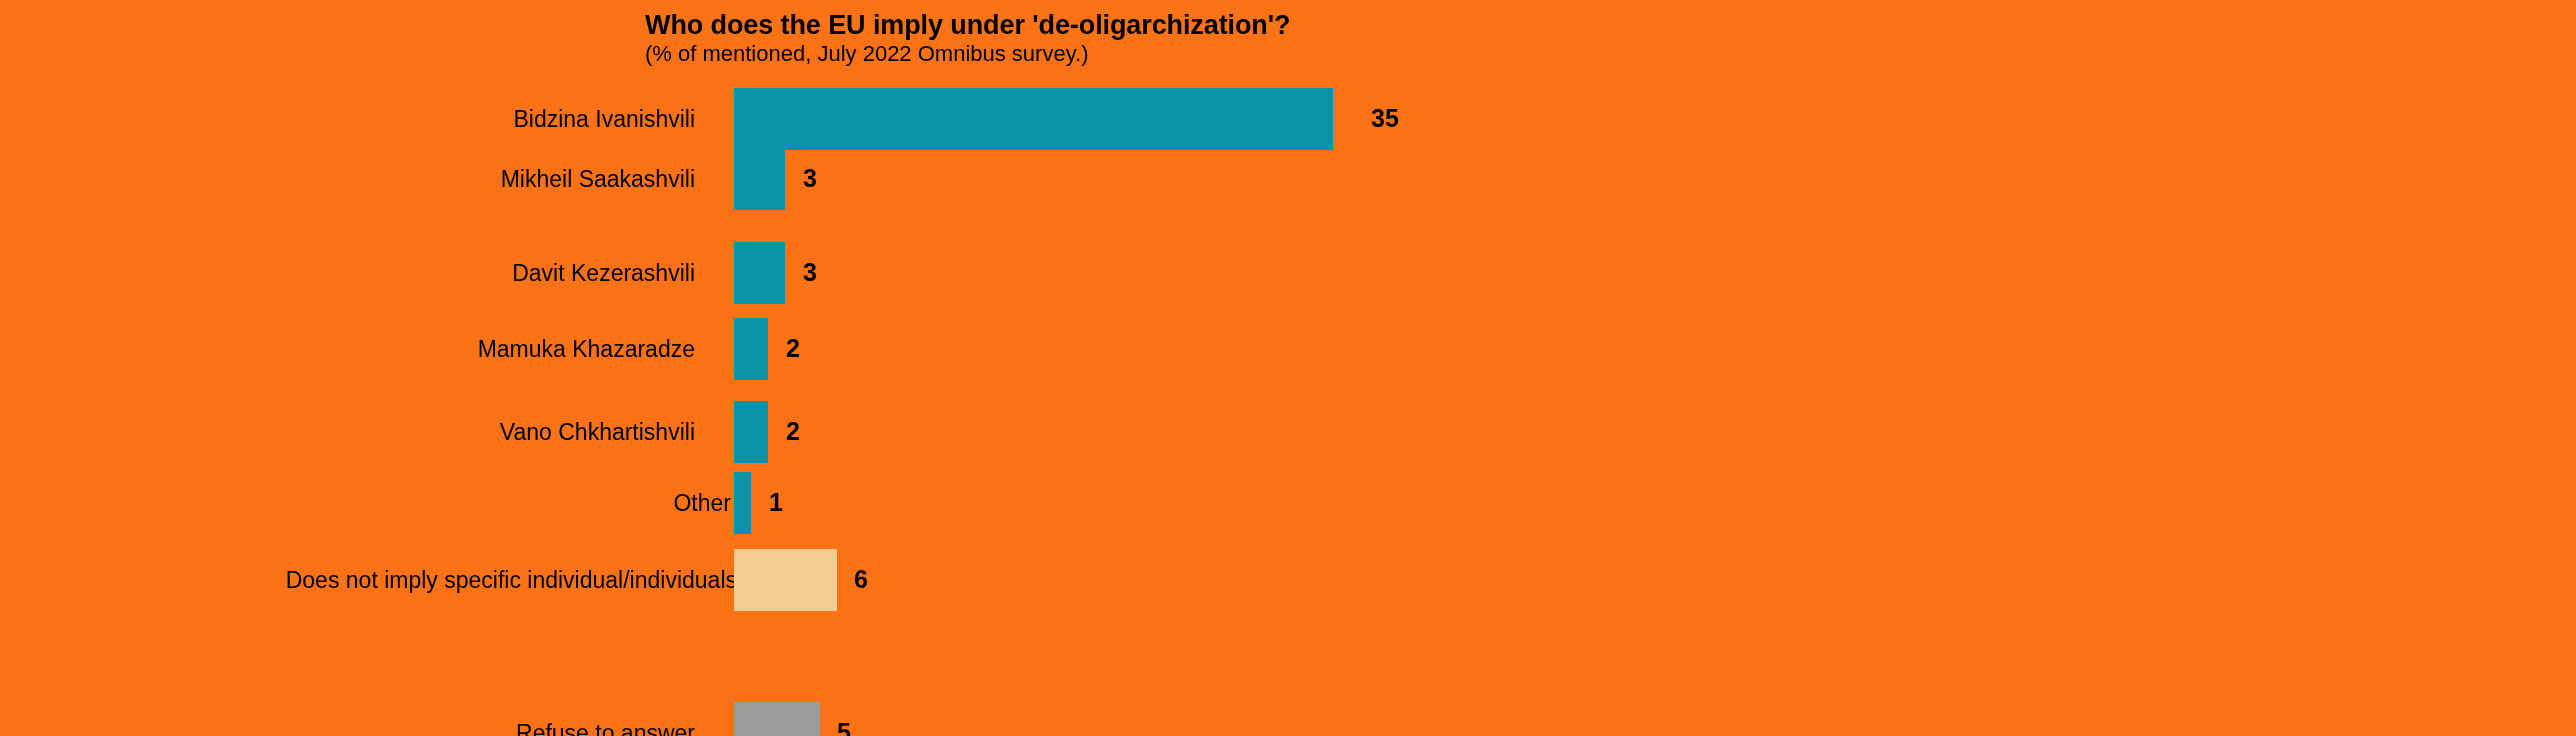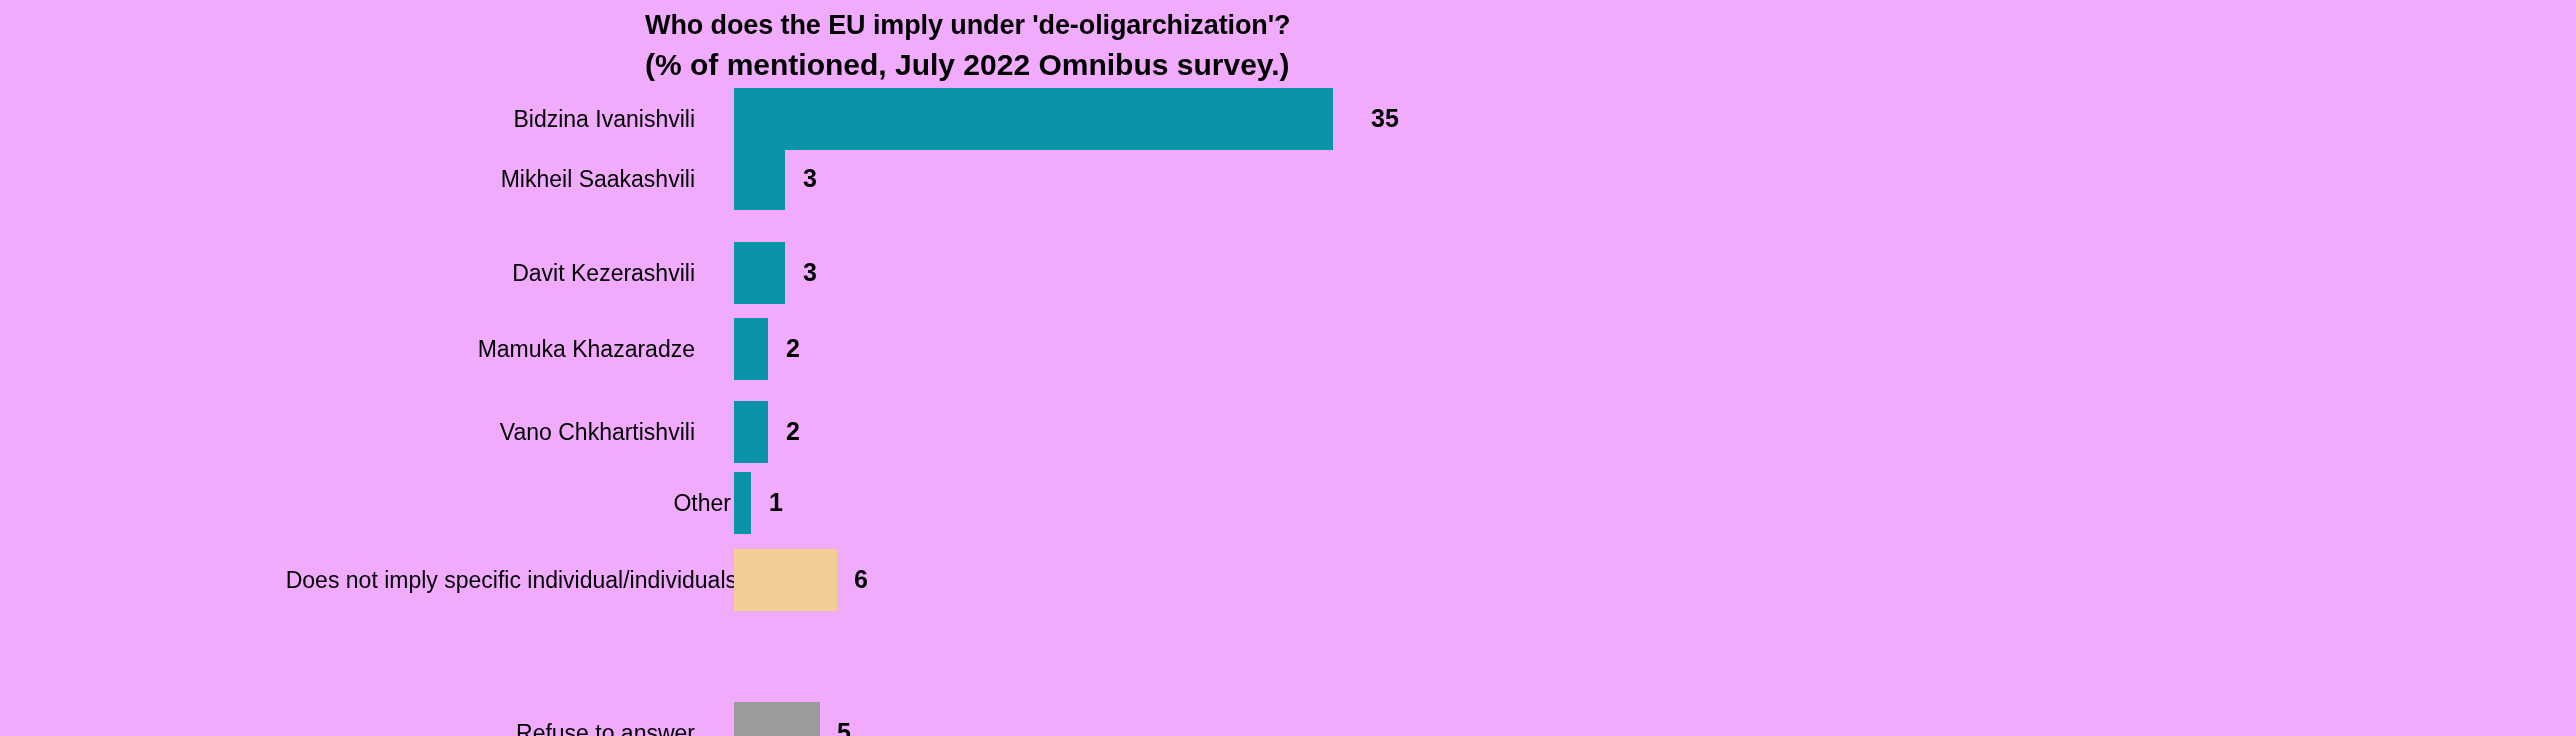--- a/index.html
+++ b/index.html
@@ -11,45 +11,45 @@
     width: 2576px;
     height: 736px;
     font-family: "Liberation Sans", sans-serif;
     overflow: hidden;
   }
 
   .figure {
     position: relative;
     width: 2576px;
     height: 736px;
-    background: #f0abfc;
+    background: #f97316;
   }
 
   
   .title-block {
     position: absolute;
     left: 645px;
     top: 8.7px;
     width: 1621px;
   }
   .chart-title {
     font-size: 27px;
     font-weight: bold;
     color: #000000;
     line-height: 32px;
     white-space: nowrap;
     letter-spacing: -0.1px;
   }
   .chart-subtitle {
-    font-size: 30px;
-    font-weight: bold;
+    font-size: 22px;
+    font-weight: normal;
     color: #000000;
     line-height: 26px;
     white-space: nowrap;
-    margin-top: 11px;
+    margin-top: 0;
   }
 
   
   .plot {
     position: absolute;
     left: 0;
     top: 0;
     width: 2576px;
     height: 736px;
   }

